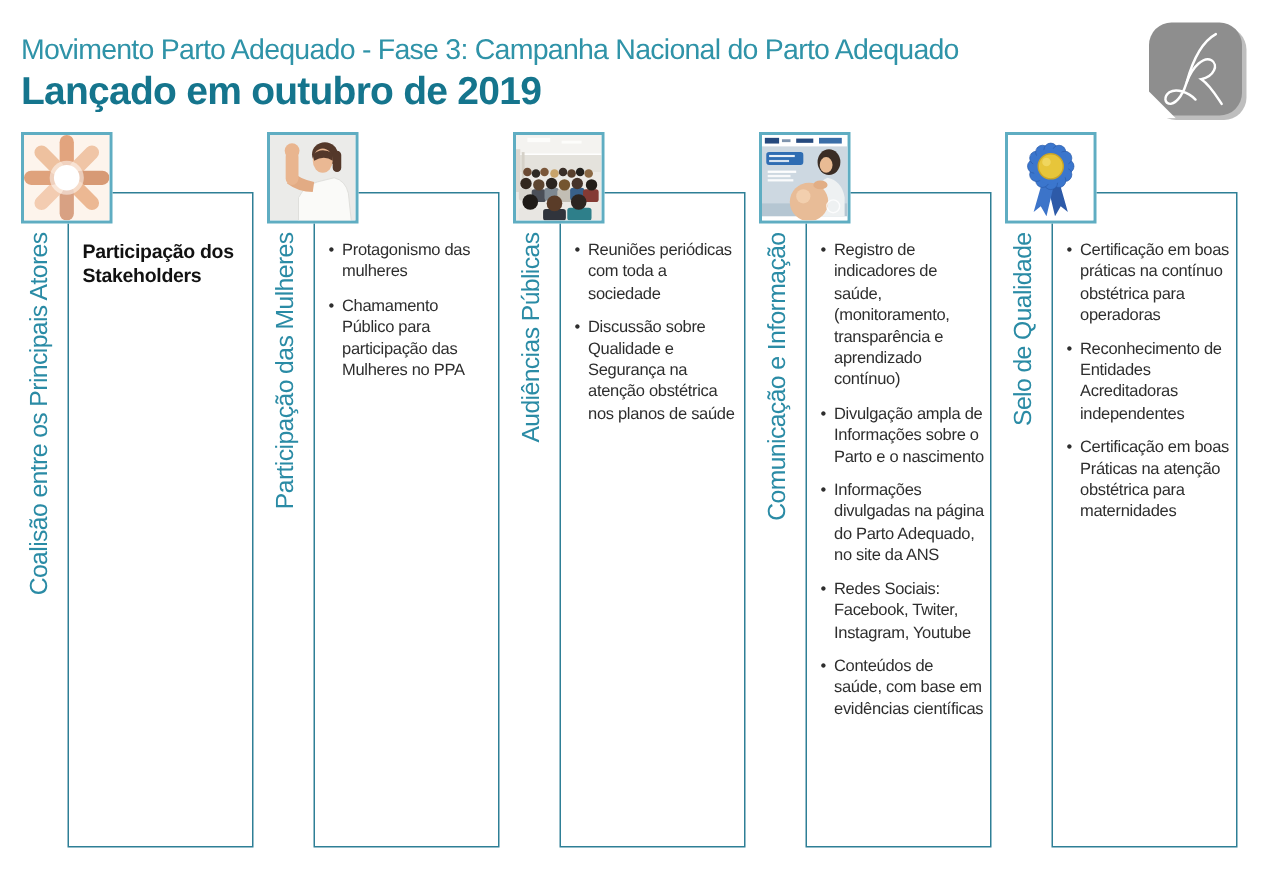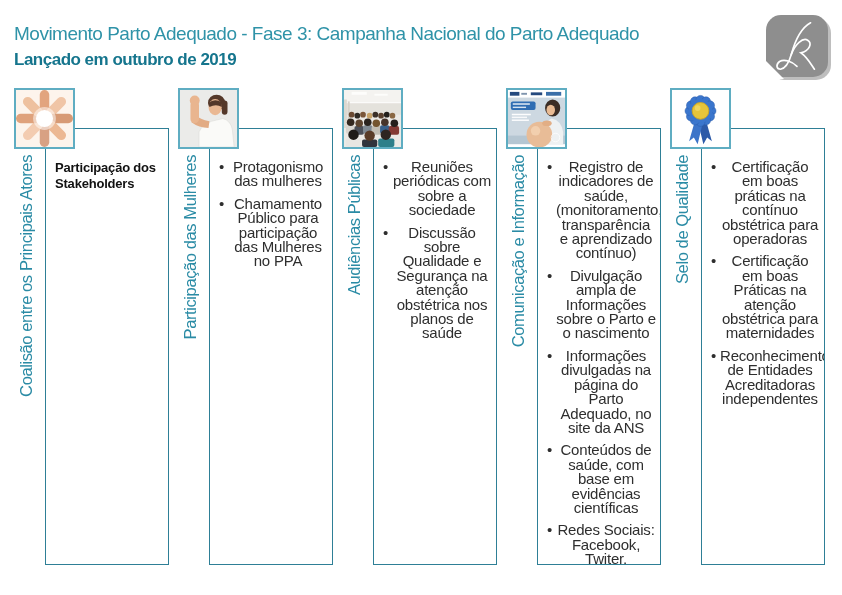--- a/index.html
+++ b/index.html
@@ -3,21 +3,21 @@
 <meta charset="utf-8">
 <style>
   html,body{margin:0;padding:0;background:#fff;}
   .slide{
     position:relative;width:842px;height:595px;background:#ffffff;overflow:hidden;
     font-family:"Liberation Sans", sans-serif;
   }
   
   .hdr{position:absolute;left:14px;top:21px;}
   .hdr .t1{font-size:19px;line-height:26px;letter-spacing:-0.5px;color:#2f93a8;font-weight:400;white-space:nowrap;}
-  .hdr .t2{font-size:17px;line-height:26px;letter-spacing:-0.5px;color:#15758d;font-weight:700;white-space:nowrap;}
+  .hdr .t2{font-size:26px;line-height:26px;letter-spacing:-0.5px;color:#15758d;font-weight:700;white-space:nowrap;}
   .logo{
     position:absolute;left:766px;top:15px;width:62px;height:62px;background:#8e8e8e;
     border-radius:15px;box-shadow:3px 3px 0 rgba(110,110,110,.45);
   }
   .logo::after{content:"";position:absolute;left:-2px;bottom:-2px;width:20px;height:20px;background:#fff;
     clip-path:polygon(0 0,0 100%,100% 100%);}
   .logo svg{position:absolute;left:0;top:0;}
   
   .cols{position:absolute;left:14px;top:88px;display:flex;gap:9px;}
   .column{position:relative;width:155px;height:480px;}
@@ -34,21 +34,21 @@
   .thumb{
     position:absolute;left:0;top:0;width:57px;height:57px;border:2px solid #5fadc2;
     background:#fff;z-index:3;overflow:hidden;
   }
   .thumb svg{display:block;}
   .col-header{font-size:13px;font-weight:700;color:#111;line-height:15.5px;letter-spacing:-0.2px;margin:0 0 10px 0;}
   .col-header .h2{}
   ul.bullets{list-style:none;margin:0;padding:0;}
   ul.bullets li{
     position:relative;padding-left:9px;margin:0 0 8px 0;
-    font-size:15px;line-height:14.4px;letter-spacing:-0.2px;color:#2e2e2e;text-align:center;
+    font-size:11px;line-height:14.4px;letter-spacing:-0.2px;color:#2e2e2e;
   }
   ul.bullets li::before{content:"\2022";position:absolute;left:0;top:0;color:#2e2e2e;}
 </style>
 </head>
 <body>
 
 <div class="slide">
 
   <div class="hdr">
     <div class="t1">Movimento Parto Adequado - Fase 3: Campanha Nacional do Parto Adequado</div>
@@ -130,21 +130,21 @@
     <ellipse cx="37" cy="18" rx="7" ry="8.5" fill="#eab893"></ellipse>
     <path d="M 30 14 Q 36 8 44 13 L 44 18 Q 38 14 31 18 Z" fill="#54382a"></path>
   </svg>
 </div>
   </div>
 
   <div class="column">
     <div class="box">
 
       <ul class="bullets">
-            <li>Reuniões periódicas com sobre a sociedade</li>
+            <li>Reuniões periódicas com toda a sociedade</li>
             <li>Discussão sobre Qualidade e Segurança na atenção obstétrica nos planos de saúde</li>
           </ul>
     </div>
     <div class="rail">
       <span class="vlabel">Audiências Públicas</span>
     </div>
     <div class="thumb">
   <svg width="57" height="57" viewBox="0 0 60 60">
     <rect width="60" height="60" fill="#eceae6"></rect>
     <rect x="0" y="0" width="60" height="14" fill="#f4f3f0"></rect>
@@ -190,22 +190,22 @@
 </div>
   </div>
 
   <div class="column">
     <div class="box">
 
       <ul class="bullets">
             <li>Registro de indicadores de saúde, (monitoramento, transparência e aprendizado contínuo)</li>
             <li>Divulgação ampla de Informações sobre o Parto e o nascimento</li>
             <li>Informações divulgadas na página do Parto Adequado, no site da ANS</li>
+            <li>Redes Sociais: Facebook, Twiter, Instagram, Youtube</li>
             <li>Conteúdos de saúde, com base em evidências científicas</li>
-            <li>Redes Sociais: Facebook, Twiter, Instagram, Youtube</li>
           </ul>
     </div>
     <div class="rail">
       <span class="vlabel">Comunicação e Informação</span>
     </div>
     <div class="thumb">
   <svg width="57" height="57" viewBox="0 0 60 60">
     <rect width="60" height="60" fill="#ffffff"></rect>
     <rect x="2" y="2" width="10" height="4" fill="#25497e"></rect>
     <rect x="14" y="3" width="6" height="2" fill="#7f94ad"></rect>
@@ -228,22 +228,22 @@
     <circle cx="50" cy="50" r="4.5" fill="none" stroke="#ffffff" stroke-width="1" opacity="0.8"></circle>
   </svg>
 </div>
   </div>
 
   <div class="column">
     <div class="box">
 
       <ul class="bullets">
             <li>Certificação em boas práticas na contínuo obstétrica para operadoras</li>
+            <li>Reconhecimento de Entidades Acreditadoras independentes</li>
             <li>Certificação em boas Práticas na atenção obstétrica para maternidades</li>
-            <li>Reconhecimento de Entidades Acreditadoras independentes</li>
           </ul>
     </div>
     <div class="rail">
       <span class="vlabel">Selo de Qualidade</span>
     </div>
     <div class="thumb">
   <svg width="57" height="57" viewBox="0 0 60 60">
     <rect width="60" height="60" fill="#ffffff"></rect>
     <polygon points="36,33 28,36 33,57 37,50 42,54" fill="#2d5aa8"></polygon>
     <polygon points="24,33 32,36 27,57 23,50 18,54" fill="#3c74c9"></polygon>

